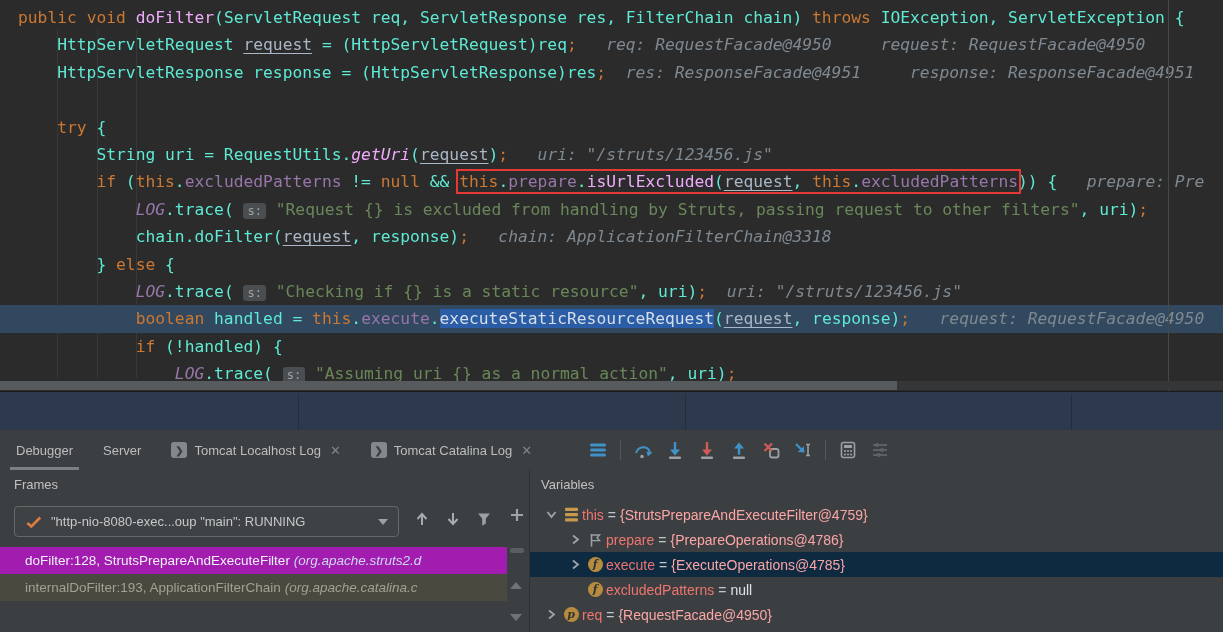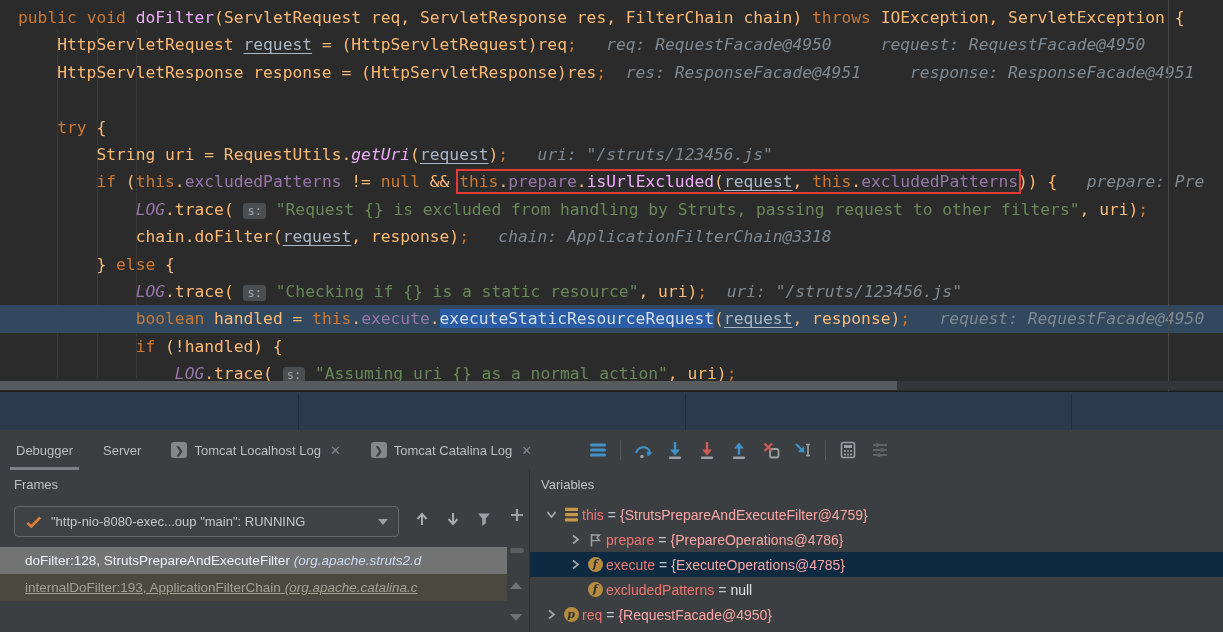--- a/index.html
+++ b/index.html
@@ -7,21 +7,21 @@
         font-family:"Liberation Sans",sans-serif;-webkit-font-smoothing:antialiased;}
 
   
   #editor{position:absolute;left:0;top:0;width:1223px;height:381px;overflow:hidden;}
   .iguide{position:absolute;top:30px;height:348px;width:1px;background:#383838;}
   #margin-guide{position:absolute;top:0;height:392px;width:1px;background:#46484a;left:1168px;}
   #code{position:absolute;left:0;top:4px;width:1223px;}
   .code-line{white-space:pre;font-family:"DejaVu Sans Mono",monospace;font-size:16.3px;
              height:27.4px;line-height:27.4px;padding-left:18px;color:#a9b7c6;}
   .exec-line{background:#31485e;}
-  .tok-k{color:#cc7832;} .tok-d{color:#fdba74;} .tok-m{color:#f0abfc;}
+  .tok-k{color:#cc7832;} .tok-d{color:#5eead4;} .tok-m{color:#f0abfc;}
   .tok-f{color:#9876aa;} .tok-s{color:#6a8759;} .tok-i{font-style:italic;}
   .tok-u{color:#a9b7c6;text-decoration:underline;text-underline-offset:3px;text-decoration-thickness:1px;}
   .tok-h{color:#7f8991;font-style:italic;}
   .tok-sel{background:#2a5da6;color:#d6dfe9;}
   .tok-badge{font-size:12px;background:#4a4e50;color:#9ea3a7;border-radius:3px;padding:1px 4px;}
   .red-box{outline:2px solid #e53935;outline-offset:1px;}
 
   
   #hscroll-track{position:absolute;left:0;top:381px;width:1223px;height:9px;background:#343638;}
   #hscroll-thumb{position:absolute;left:0;top:0;width:897px;height:9px;background:#585b5d;}
@@ -50,23 +50,23 @@
   
   #frames{position:absolute;left:0;top:500px;width:529px;height:132px;background:#3c3f41;overflow:hidden;}
   #thread-combo{position:absolute;left:14px;top:6px;width:385px;height:31px;border:1px solid #646869;
                 border-radius:4px;display:flex;align-items:center;gap:8px;padding:0 10px;box-sizing:border-box;
                 color:#c6c8ca;font-size:13px;background:#3e4244;}
   #thread-combo .lbl{flex:1;white-space:nowrap;overflow:hidden;}
   .caret{width:0;height:0;border-left:5px solid transparent;border-right:5px solid transparent;border-top:6px solid #9aa0a3;}
   .fr-tool{position:absolute;top:9px;}
   #frames-rows{position:absolute;left:0;top:47px;width:507px;}
   .frow{height:27px;line-height:27px;padding-left:25px;font-size:13.5px;white-space:nowrap;overflow:hidden;}
-  .frow.selected{background:#737373;color:#eef2f8;}
+  .frow.selected{background:#a21caf;color:#eef2f8;}
   .frow.selected .floc{color:#ccd8f2;}
-  .frow.library{background:#4a4940;color:#a3a191;text-decoration:underline;}
+  .frow.library{background:#4a4940;color:#a3a191;}
   .frow.library .floc{color:#a3a191;}
   .floc{font-style:italic;}
   #fr-strip{position:absolute;left:507px;top:0;width:22px;height:132px;background:#3c3f41;}
   #fr-thumb{position:absolute;left:3px;top:48px;width:14px;height:5px;border-radius:2px;background:#5a5e60;}
   .tri-up{width:0;height:0;border-left:6px solid transparent;border-right:6px solid transparent;border-bottom:7px solid #6f7375;position:absolute;left:3px;}
   .tri-dn{width:0;height:0;border-left:6px solid transparent;border-right:6px solid transparent;border-top:7px solid #6f7375;position:absolute;left:3px;}
 
   
   #variables{position:absolute;left:530px;top:500px;width:693px;height:132px;background:#3c3f41;overflow:hidden;}
   #var-rows{position:absolute;left:0;top:2px;width:693px;}

